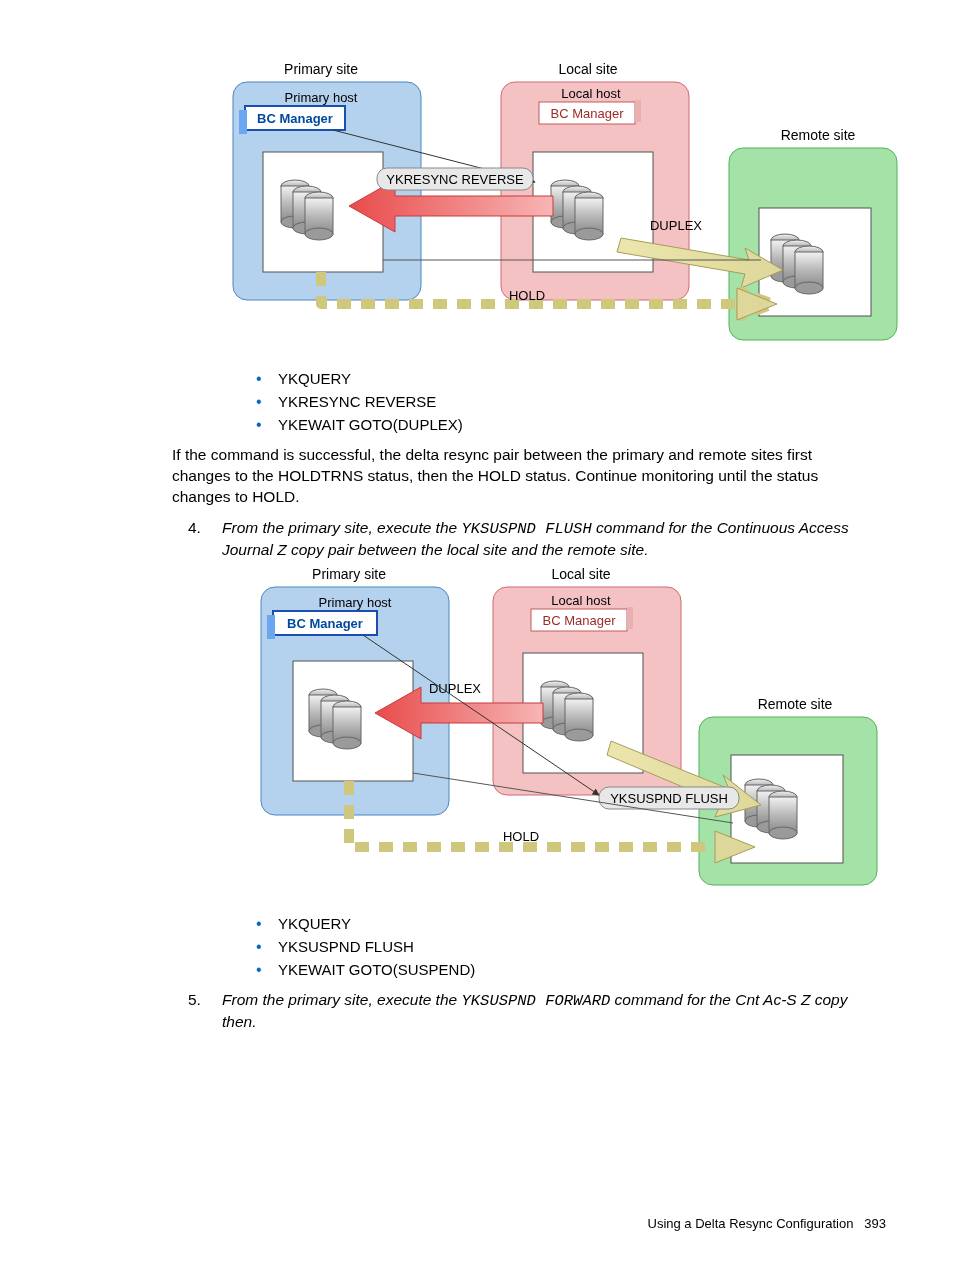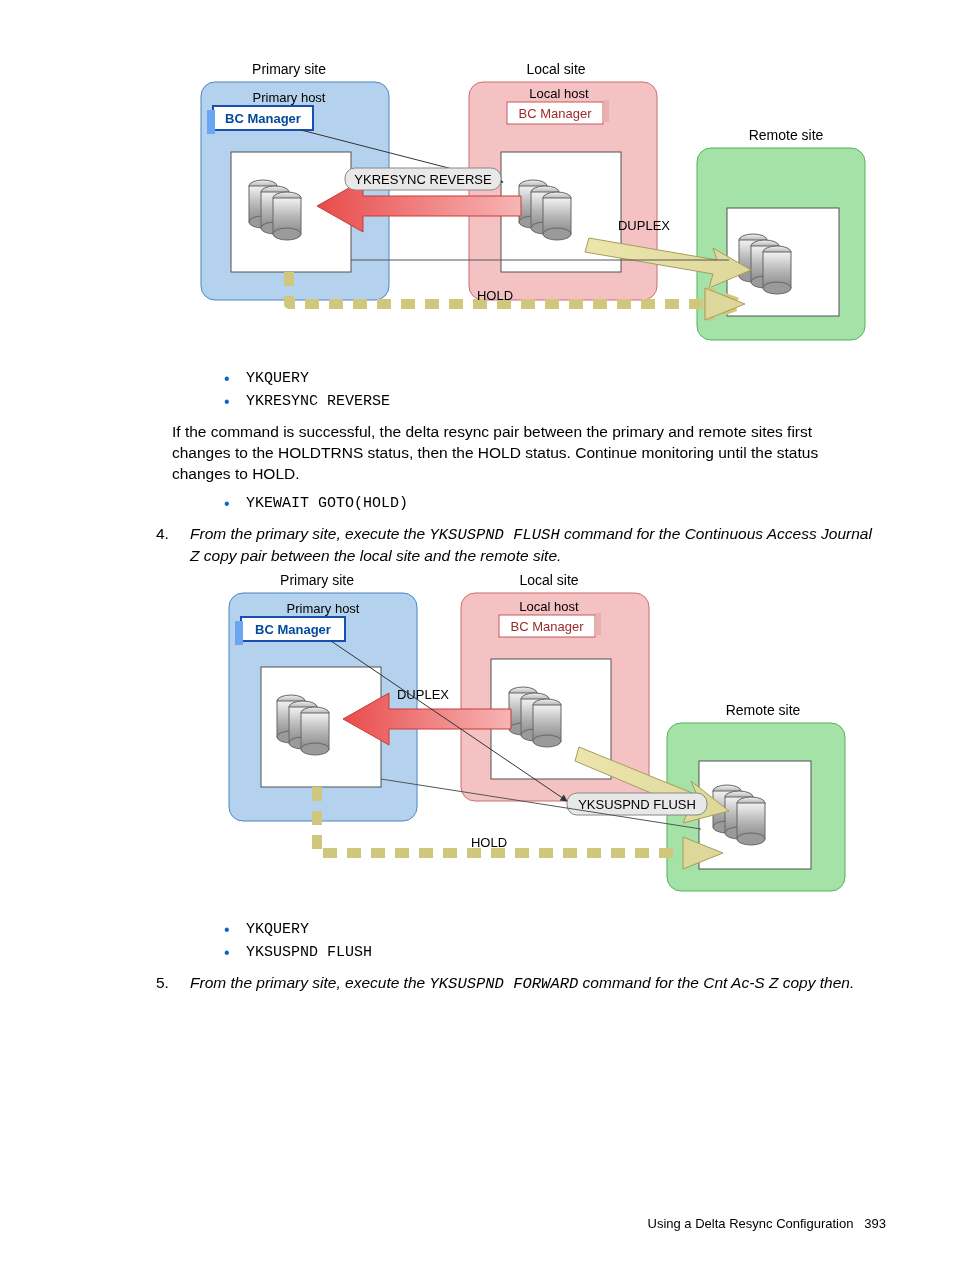--- a/index.html
+++ b/index.html
@@ -4,53 +4,53 @@
 <style>
   * { box-sizing: border-box; }
   body {
     margin: 0;
     font-family: Arial, Helvetica, sans-serif;
     color: #000;
     background: #fff;
     width: 954px;
   }
   .page {
-    padding: 60px 80px 40px 84px;
+    padding: 60px 80px 40px 116px;
     position: relative;
     min-height: 1271px;
   }
   .diagram {
     position: relative;
     margin: 0 0 20px 105px;
     background:#fff;
   }
   .diagram svg { display:block; }
   .bullets {
     margin: 8px 0 12px 140px;
     padding: 0;
     list-style: none;
   }
   .bullets li {
     position: relative;
     padding-left: 22px;
     margin: 6px 0;
-    font-family: Liberation Mono, monospace;
+    font-family: Liberation Sans, sans-serif;
     font-size: 15px;
   }
   .bullets li::before {
     content: "•";
     color: #0a66c2;
     position: absolute;
     left: 0;
     top: 0;
     font-size: 16px;
     font-family: Arial, sans-serif;
   }
   .para {
-    margin: 4px 0 10px 88px;
+    margin: 4px 0 10px 56px;
     font-size: 15.5px;
     line-height: 1.35;
   }
   .step {
     display:flex;
     margin: 10px 0 4px 72px;
     font-size: 15.5px;
     line-height: 1.35;
   }
   .step .num { min-width: 34px; }
@@ -182,27 +182,25 @@
   <path d="M 332,136 L 174,136 L 174,120 L 128,146 L 174,172 L 174,156 L 332,156 Z" fill="url(#redArrow)" stroke="#c93b3b"></path>
 
   <rect x="156" y="108" rx="10" ry="10" width="156" height="22" fill="#e8e8e8" stroke="#888"></rect>
   <text class="cmd-label" x="234" y="124">YKRESYNC REVERSE</text>
 </svg>
 </div>
 
 <ul class="bullets">
   <li>YKQUERY</li>
   <li>YKRESYNC REVERSE</li>
+  <li>YKEWAIT GOTO(DUPLEX)</li>
 </ul>
 
 <p class="para">If the command is successful, the delta resync pair between the primary and remote sites first changes to the HOLDTRNS status, then the HOLD status. Continue monitoring until the status changes to HOLD.</p>
 
-<ul class="bullets">
-  <li>YKEWAIT GOTO(HOLD)</li>
-</ul>
 
 <div class="step">
   <div class="num">4.</div>
   <div class="body">
     <span>From the primary site, execute the </span><span class="code">YKSUSPND FLUSH</span><span> command for the Continuous Access Journal Z copy pair between the local site and the remote site.</span>
   </div>
 </div>
 
 <div class="diagram">
 <svg width="680" height="330" viewBox="0 0 680 330">
@@ -299,20 +297,21 @@
   <polygon points="494,266 534,282 494,298" fill="#ded79a" stroke="#a59d5a"></polygon>
   <text class="cmd-label" x="300" y="276">HOLD</text>
 
   <line x1="192" y1="208" x2="512" y2="258" stroke="#555"></line>
 </svg>
 </div>
 
 <ul class="bullets">
   <li>YKQUERY</li>
   <li>YKSUSPND FLUSH</li>
+  <li>YKEWAIT GOTO(SUSPEND)</li>
 </ul>
 
 <div class="step">
   <div class="num">5.</div>
   <div class="body">
     <span>From the primary site, execute the </span><span class="code">YKSUSPND FORWARD</span><span> command for the Cnt Ac-S Z copy then.</span>
   </div>
 </div>
 
 <div class="footer">

